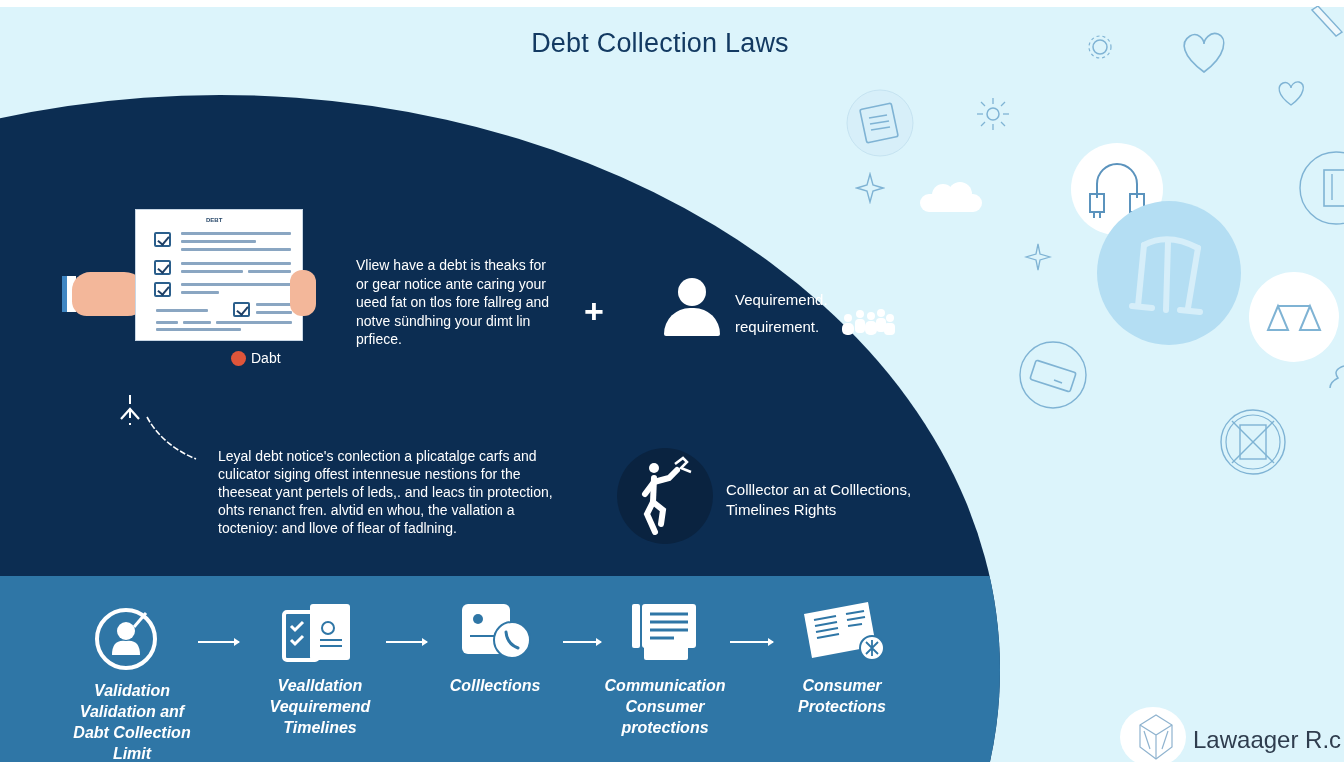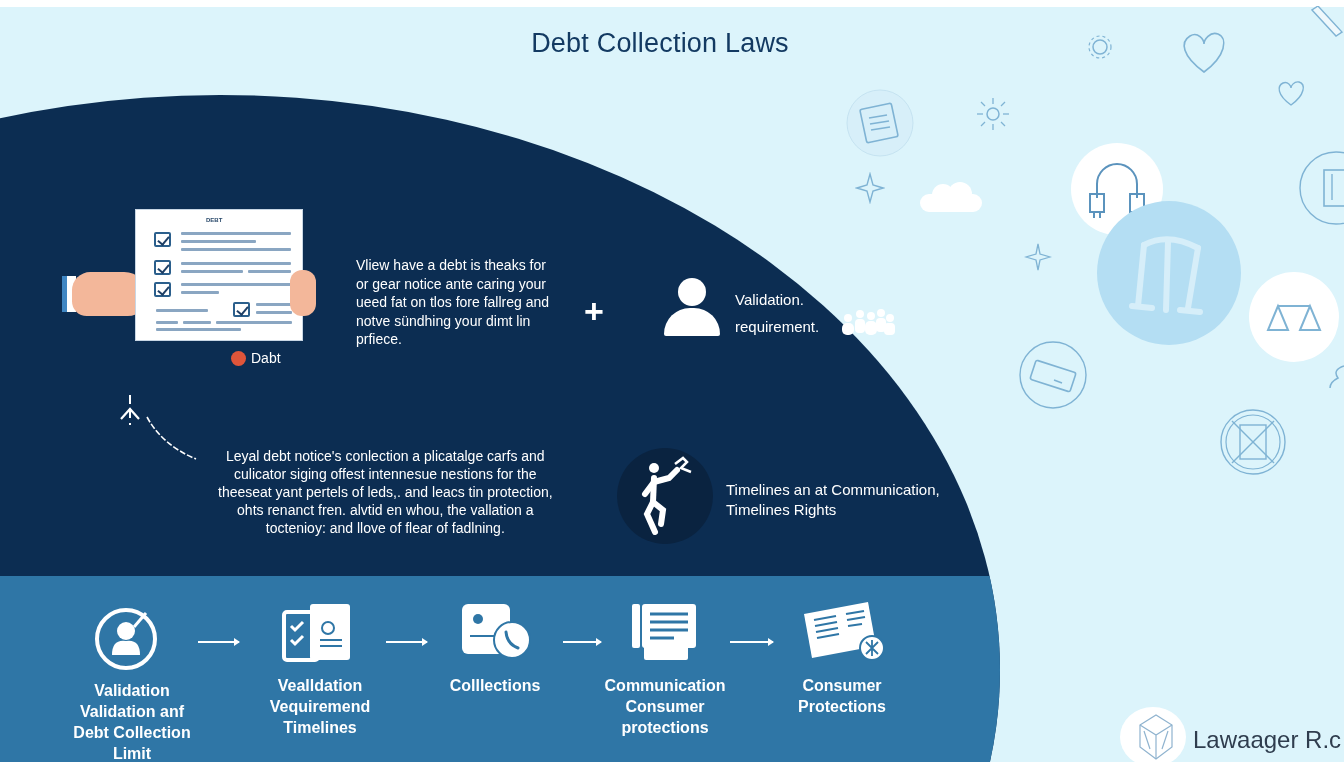--- a/index.html
+++ b/index.html
@@ -56,21 +56,21 @@
   .plus { position: absolute; left: 584px; top: 294px; color: #fff; font-size: 34px; line-height: 34px; font-weight: bold; }
   .person-big { position: absolute; left: 664px; top: 278px; width: 58px; height: 60px; }
   .person-big .head { position: absolute; left: 14px; top: 0; width: 28px; height: 28px; border-radius: 50%; background: #fff; }
   .person-big .body { position: absolute; left: 0; top: 30px; width: 56px; height: 28px; border-radius: 26px 26px 2px 2px; background: #fff; }
   .val-text { position: absolute; left: 735px; color: #fff; font-size: 15px; }
   .group-icon { position: absolute; left: 842px; top: 310px; color: #fff; font-size: 18px; letter-spacing: -3px; }
   .arrow-deco { position: absolute; left: 118px; top: 395px; }
   .runner-circle {
     position: absolute; left: 617px; top: 448px; width: 96px; height: 96px; border-radius: 50%; background: #0a2340;
   }
-  .flow-item { position: absolute; text-align: center; color: #fff; font-weight: bold; font-size: 16px; line-height: 21px; }
+  .flow-item { position: absolute; text-align: center; color: #fff; font-weight: bold; font-size: 16px; line-height: 21px; font-style: italic; }
   .flow-arrow { position: absolute; height: 2px; background: #ffffff; }
   .flow-arrow::after {
     content: ""; position: absolute; right: -1px; top: -3px; border-left: 6px solid #fff;
     border-top: 4px solid transparent; border-bottom: 4px solid transparent;
   }
   .deco { position: absolute; }
   .logo-circle {
     position: absolute; left: 1120px; top: 707px; width: 66px; height: 60px; border-radius: 50%; background: #ffffff;
   }
   .logo-text { position: absolute; left: 1193px; top: 726px; font-size: 24px; color: #2f3d4e; }
@@ -214,21 +214,21 @@
   <div>ueed fat on tlos fore fallreg and</div>
   <div>notve sündhing your dimt lin</div>
   <div>prfiece.</div>
 </div>
 <div class="plus">+</div>
 
 <div class="person-big">
   <div class="head"></div>
     <div class="body"></div>
 </div>
-<div class="val-text" style="top:291px">Validation.</div>
+<div class="val-text" style="top:291px">Vequiremend.</div>
 <div class="val-text" style="top:318px">requirement.</div>
 <svg class="group-icon" width="56" height="28" viewBox="0 0 56 28" style="left:840px;top:308px">
   <g fill="#ffffff">
     <circle cx="8" cy="10" r="4"></circle>
       <rect x="2" y="15" width="12" height="12" rx="5"></rect>
     <circle cx="20" cy="6" r="4"></circle>
       <rect x="15" y="11" width="10" height="14" rx="4"></rect>
     <circle cx="31" cy="8" r="4"></circle>
       <rect x="25" y="13" width="12" height="14" rx="5"></rect>
     <circle cx="41" cy="5" r="4"></circle>
@@ -237,21 +237,21 @@
       <rect x="44" y="15" width="11" height="12" rx="4"></rect>
   </g>
 </svg>
 
 <svg class="arrow-deco" width="90" height="70" viewBox="0 0 90 70">
   <line x1="12" y1="0" x2="12" y2="30" stroke="#ffffff" stroke-width="2" stroke-dasharray="9 5"></line>
   <path d="M3 24 L12 14 L21 24" fill="none" stroke="#ffffff" stroke-width="2.2"></path>
   <path d="M29 22 Q44 50 78 64" fill="none" stroke="#ffffff" stroke-width="1.6" stroke-dasharray="6 2"></path>
 </svg>
 
-<div class="para" style="left:218px;top:447px;line-height:18px;text-align:center;">
+<div class="para" style="left:218px;top:447px;line-height:18px;">
   <div>Leyal debt notice's conlection a plicatalge carfs and</div>
   <div>culicator siging offest intennesue nestions for the</div>
   <div>theeseat yant pertels of leds,. and leacs tin protection,</div>
   <div>ohts renanct fren. alvtid en whou, the vallation a</div>
   <div>toctenioy: and llove of flear of fadlning.</div>
 </div>
 
 <div class="runner-circle">
   <svg width="96" height="96" viewBox="0 0 96 96">
     <g stroke="#ffffff" stroke-width="6" stroke-linecap="round" fill="none">
@@ -259,34 +259,34 @@
       <path d="M37 30 L36 54"></path>
       <path d="M36 54 L30 66 L38 84"></path>
       <path d="M36 54 L46 62 L44 76"></path>
       <path d="M37 34 L28 46"></path>
       <path d="M37 34 L52 30 L60 22"></path>
     </g>
     <path d="M58 16 L66 10 L70 14 L64 20 L74 24" stroke="#ffffff" stroke-width="2.5" fill="none"></path>
   </svg>
 </div>
 <div class="para" style="left:726px;top:480px;font-size:15px;line-height:19.5px;">
-  <div>Timelines an at Communication,</div>
+  <div>Colllector an at Colllections,</div>
   <div>Timelines Rights</div>
 </div>
 
 <svg class="deco" style="left:94px;top:605px" width="68" height="68" viewBox="0 0 68 68">
   <circle cx="32" cy="34" r="29" fill="none" stroke="#ffffff" stroke-width="4"></circle>
   <circle cx="32" cy="26" r="9" fill="#ffffff"></circle>
   <path d="M18 50 Q18 34 32 36 Q46 34 46 50 Z" fill="#ffffff"></path>
   <line x1="52" y1="8" x2="40" y2="22" stroke="#ffffff" stroke-width="3"></line>
 </svg>
 <div class="flow-item" style="left:52px;top:680px;width:160px;">
   <div>Validation</div>
   <div>Validation anf</div>
-  <div>Debt Collection</div>
+  <div>Dabt Collection</div>
   <div>Limit</div>
 </div>
 <div class="flow-arrow" style="left:198px;top:641px;width:41px;"></div>
 
 <svg class="deco" style="left:280px;top:602px" width="72" height="62" viewBox="0 0 72 62">
   <rect x="30" y="2" width="40" height="56" rx="3" fill="#ffffff"></rect>
   <rect x="4" y="10" width="34" height="48" rx="3" fill="none" stroke="#ffffff" stroke-width="4"></rect>
   <path d="M11 24 L15 28 L23 20 M11 38 L15 42 L23 34" stroke="#ffffff" stroke-width="3" fill="none"></path>
   <circle cx="48" cy="26" r="6" fill="none" stroke="#2f76a6" stroke-width="2"></circle>
   <line x1="40" y1="38" x2="62" y2="38" stroke="#2f76a6" stroke-width="2"></line>

